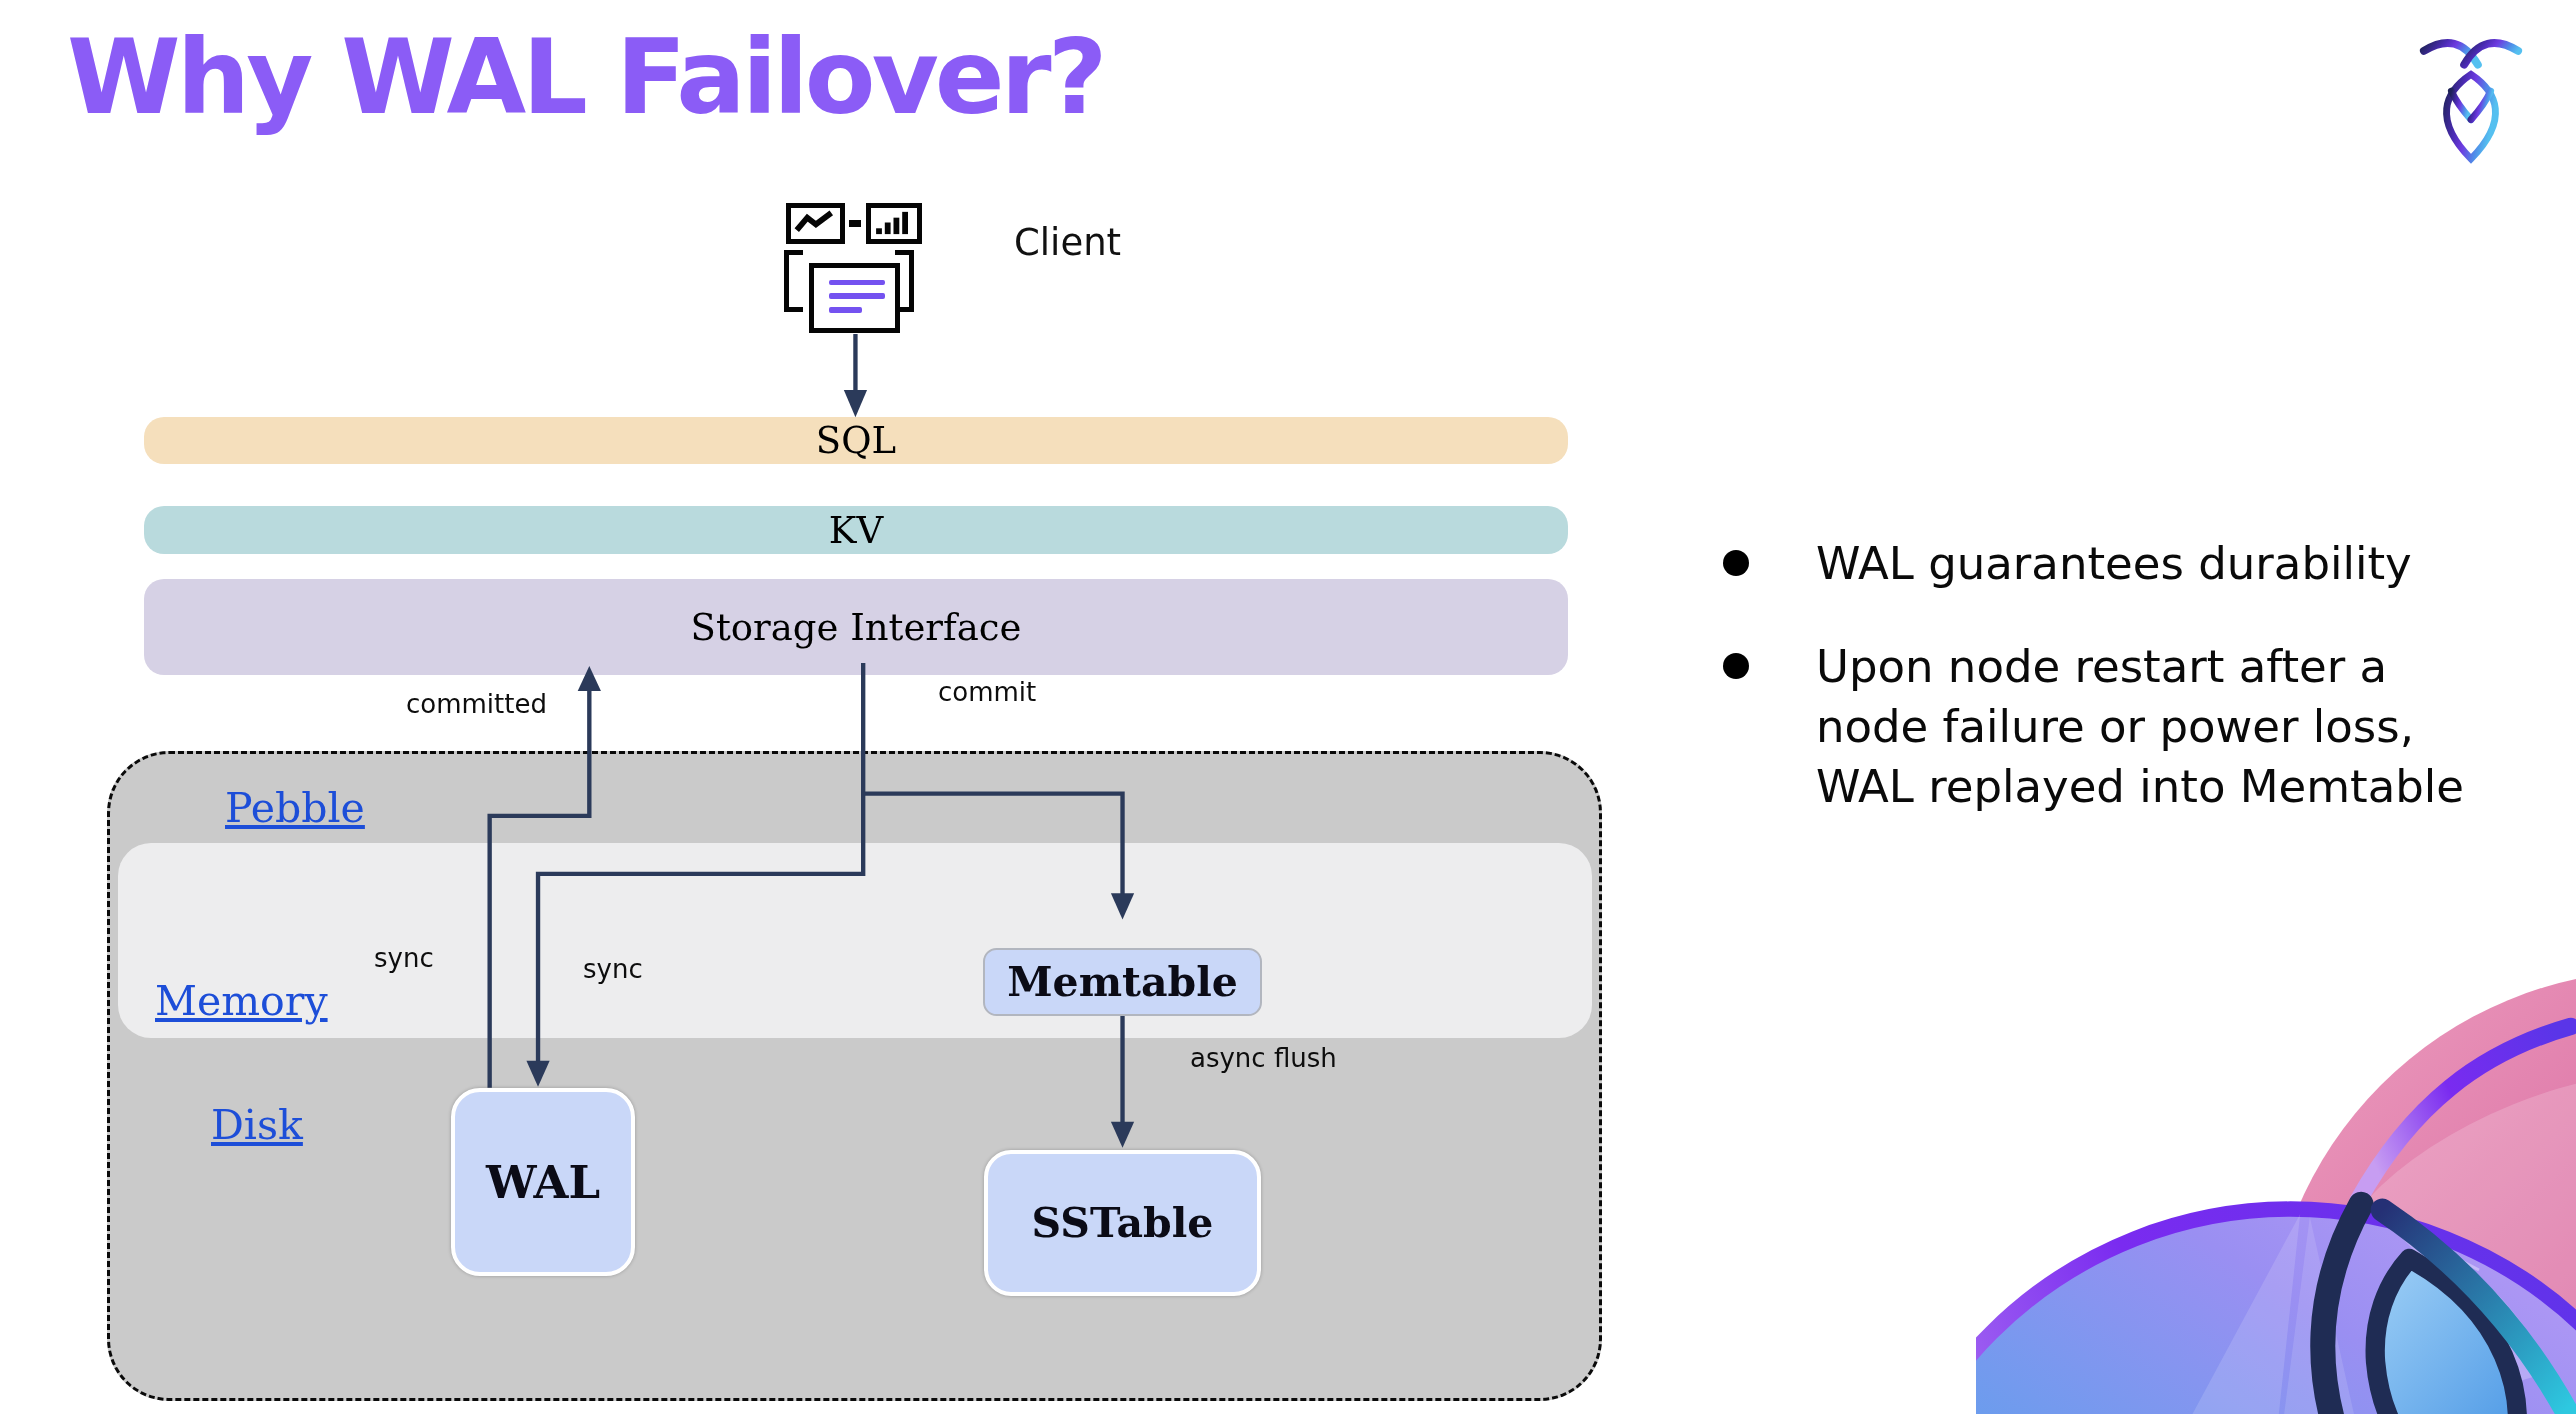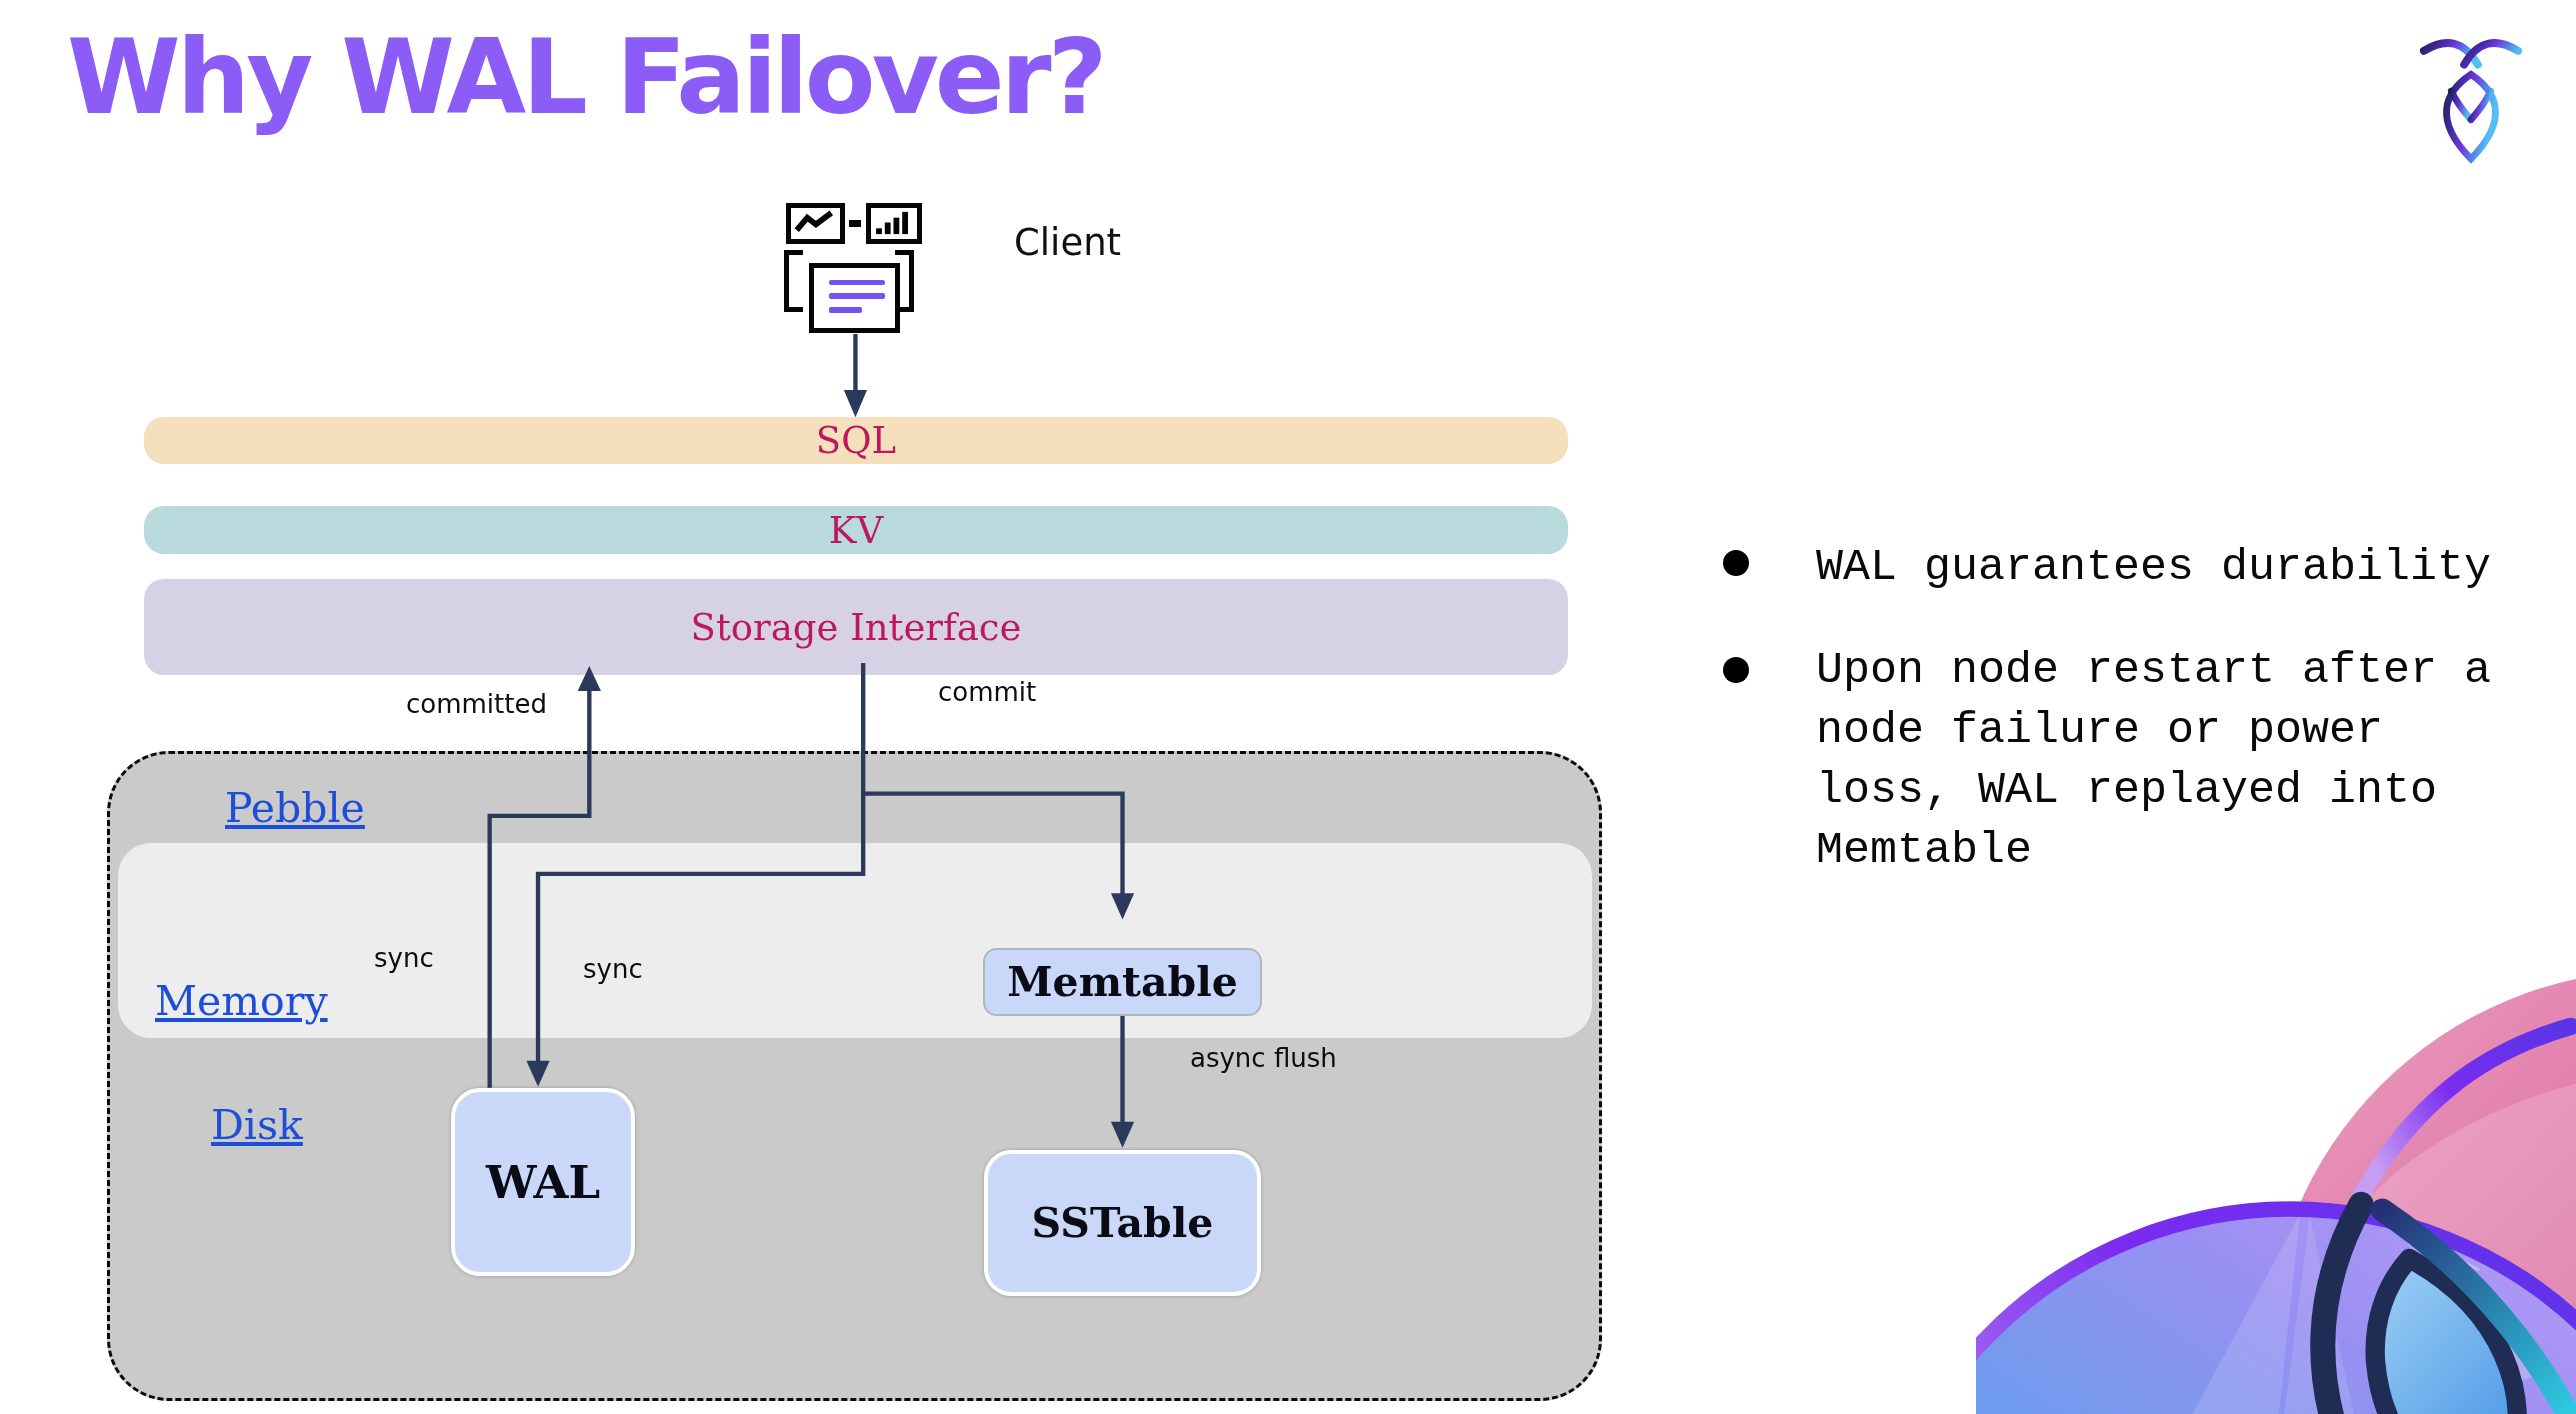--- a/index.html
+++ b/index.html
@@ -23,21 +23,21 @@
                     border-top:5.8px solid #050505;border-bottom:5.8px solid #050505;box-sizing:border-box;}
   #client-doc{left:809px;top:263px;width:91px;height:70px;}
   .doc-line{position:absolute;height:5.8px;background:#7452f0;border-radius:1.9px;}
   #doc-line-1{left:14.5px;top:11.6px;width:56px;}
   #doc-line-2{left:14.5px;top:25px;width:56px;}
   #doc-line-3{left:14.5px;top:39px;width:33px;}
   #client-label{left:1014px;top:221px;font-size:37px;color:#111;}
 
   
   .layer-bar{left:144px;width:1424px;border-radius:20px;display:flex;align-items:center;justify-content:center;
-             font-family:"DejaVu Serif",serif;font-size:37px;color:#be185d;}
+             font-family:"DejaVu Serif",serif;font-size:37px;color:#000000;}
   #bar-sql{top:417px;height:47px;background:#f5dfbc;}
   #bar-kv{top:506px;height:48px;background:#b9dadd;}
   #bar-storage{top:579px;height:96px;background:#d6d1e5;}
 
   
   #pebble-box{left:107px;top:751px;width:1495px;height:650px;background:#cacaca;
               border:3.9px dashed #0a0a0a;border-radius:62px;box-sizing:border-box;}
   #memory-band{left:118px;top:843px;width:1474px;height:195px;background:#ededee;border-radius:33px;}
   .zone-label{font-family:"DejaVu Serif",serif;font-size:41px;color:#1d4ed8;text-decoration:underline;}
   #pebble-label{left:225px;top:784px;}
@@ -62,21 +62,21 @@
   #lbl-sync-2{left:583px;top:954px;}
   #lbl-async{left:1190px;top:1043px;}
 
   
   #connectors{left:0;top:0;pointer-events:none;}
 
   
   #bullets{left:1715px;top:534px;width:803px;list-style:none;margin:0;padding:0;}
   #bullets li{position:relative;padding-left:101px;margin-bottom:43px;font-size:45px;line-height:60px;color:#0a0a0a;}
   .bullet-dot{position:absolute;left:7.7px;top:15.5px;width:26px;height:26px;border-radius:50%;background:#000;}
-  .bullet-text{display:inline-block;max-width:683px;font-family:Liberation Mono, monospace;}
+  .bullet-text{display:inline-block;max-width:683px;}
 
   
   #logo{left:2417px;top:35px;}
   #corner-art{right:0;bottom:0;}
 </style>
 </head>
 <body>
 
 <div id="stage">
 

